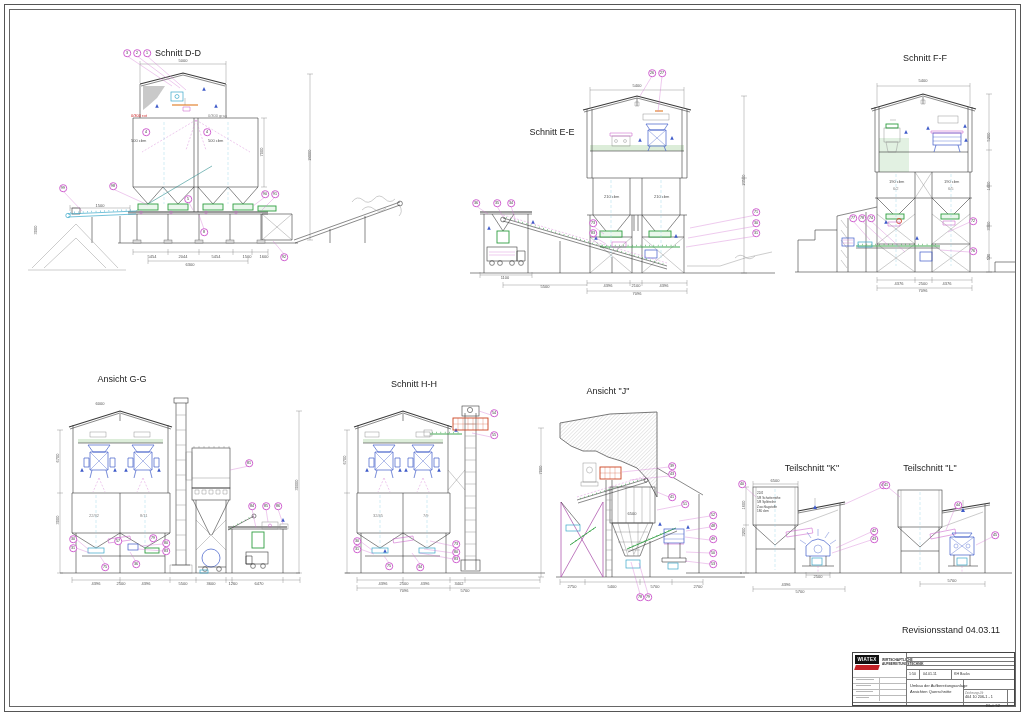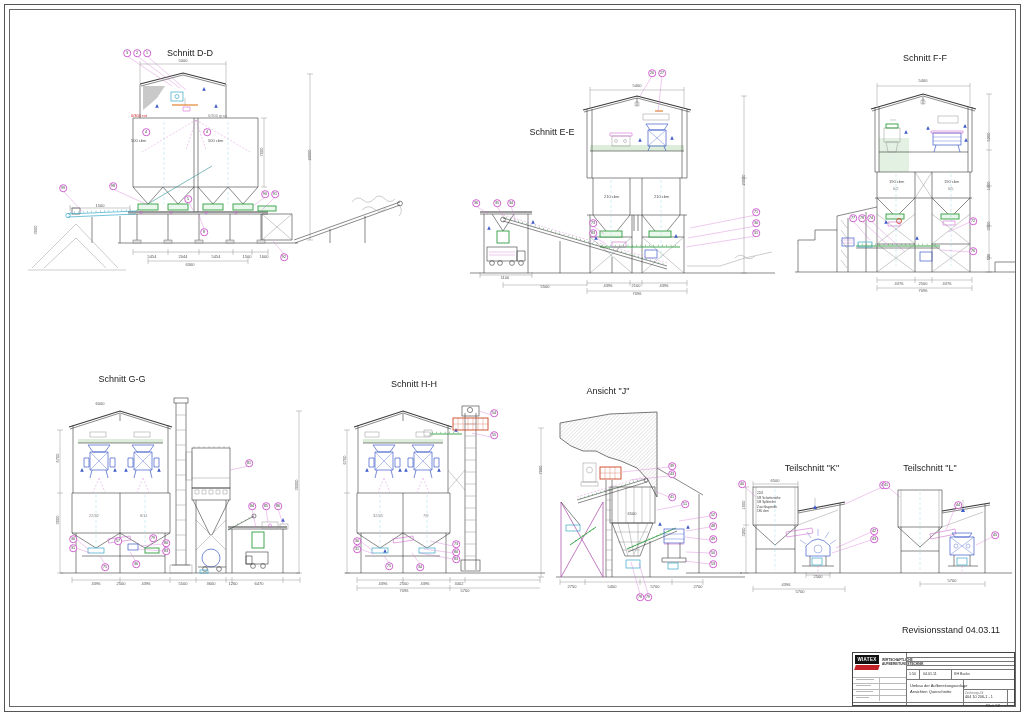--- a/index.html
+++ b/index.html
@@ -56,24 +56,24 @@
   .sheet-note{position:absolute;font-size:4.2px;color:#333;}
 </style>
 </head>
 <body>
 
 <div id="page">
 
   <div class="frame" style="left:4px;top:4px;width:1015px;height:706px;"></div>
   <div class="frame inner" style="left:9px;top:9px;width:1005px;height:696px;"></div>
 
-  <div class="vtitle" style="left:130px;top:48px;">Schnitt D-D</div>
+  <div class="vtitle" style="left:118px;top:48px;">Schnitt D-D</div>
   <div class="vtitle" style="left:492px;top:127px;">Schnitt E-E</div>
   <div class="vtitle" style="left:865px;top:53px;">Schnitt F-F</div>
-  <div class="vtitle" style="left:62px;top:374px;">Schnitt G-G</div>
+  <div class="vtitle" style="left:62px;top:374px;">Ansicht G-G</div>
   <div class="vtitle" style="left:354px;top:379px;">Schnitt H-H</div>
   <div class="vtitle" style="left:548px;top:386px;">Ansicht "J"</div>
   <div class="vtitle" style="left:752px;top:463px;">Teilschnitt "K"</div>
   <div class="vtitle" style="left:870px;top:463px;">Teilschnitt "L"</div>
   <div class="rev-note">Revisionsstand 04.03.11</div>
 
   <svg style="left:25px;top:40px;width:400px;height:255px" viewBox="25 40 400 255">
     <path fill="#c9c9c9" d="M143,86 h22 l-8,12 l-9,8 l-5,4 z"></path>
     <path class="s1" d="M140,84 L183,73 L226,84 M128,212 H268"></path>
     <path class="s" d="M141,86 L183,75 L225,86 M140,84 V118 M226,84 V118 M133,118 H258 M133,118 V187 M258,118 V187 M133,187 H258 M194,118 V212 M198,118 V212 M133,187 L148,204 M163,187 L148,204 M163,187 L178,204 M194,187 L178,204 M198,187 L213,204 M228,187 L213,204 M228,187 L243,204 M258,187 L243,204 M128,214 H268 M137,214 V240 M168,214 V240 M199,214 V240 M230,214 V240 M261,214 V240 M118,243 H298 M262,214 H292 M262,214 V240 M292,214 V240 M262,240 H292 M294,240 L400,202 M295,243 L400,205 M330,229 V243 M365,216 V243 M72,214 h8 v-6 h-8 z M92,217 V243 M120,216 V243"></path>

